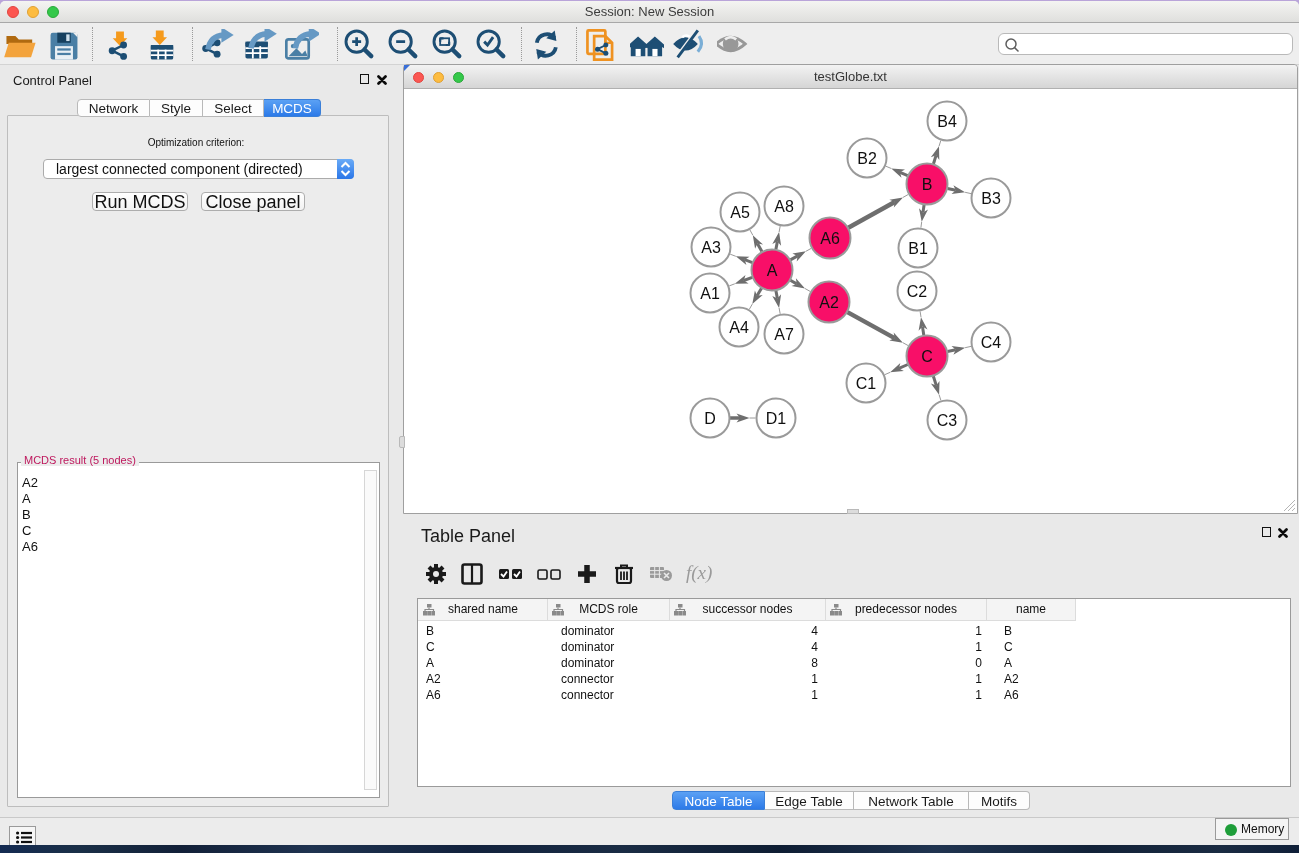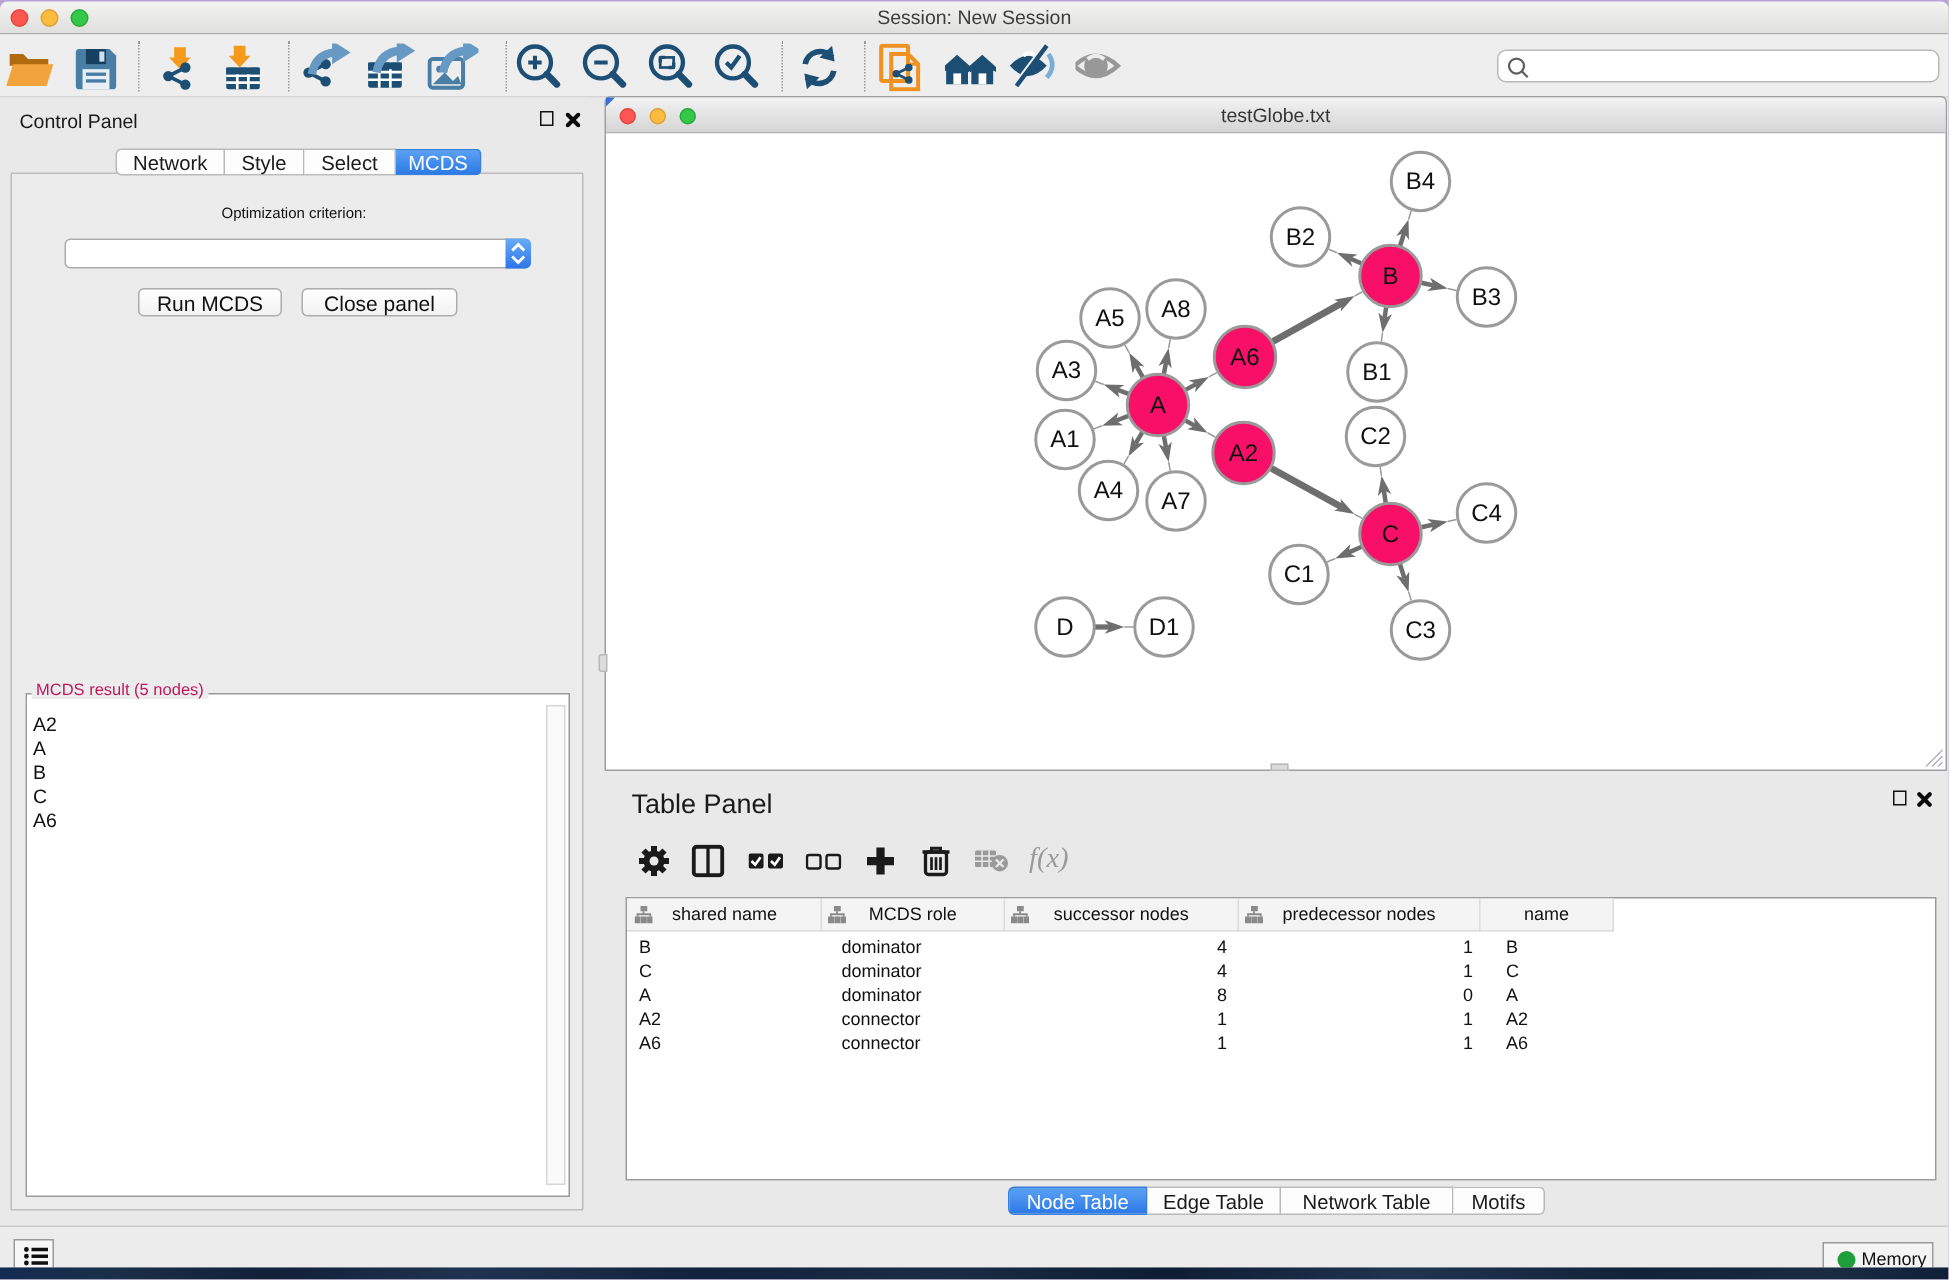--- a/index.html
+++ b/index.html
@@ -45,21 +45,21 @@
 .tab.seltab { background:linear-gradient(#5ba1f4,#2c7ae8); color:#fff; border-color:#3a7fd8; }
 
 #cp-tabs { left:77px; top:34px; }
 #cp-tabs .tab { height:18px; }
 
 .cplabel { position:absolute; width:100%; text-align:center; font-size:10px; color:#111; }
 #combo { position:absolute; left:43px; top:94px; width:311px; height:20px; background:#fff; border:1px solid #ababab; border-radius:4px; }
 #combo .ctext { position:absolute; left:12px; top:0; text-align:left; font-size:14px; color:#111; line-height:19px; }
 #combo .spin { position:absolute; right:-1px; top:-1px; width:17px; height:20px; border-radius:0 4px 4px 0;
   background:linear-gradient(#6aabf7,#2a76e8); }
-.btn { position:absolute; height:19px; background:linear-gradient(#ffffff,#f2f2f2); border:1px solid #adadad; border-radius:4px; font-size:14px; color:#111; text-align:center; }
+.btn { position:absolute; height:19px; background:linear-gradient(#ffffff,#f2f2f2); border:1px solid #adadad; border-radius:4px; font-size:18px; color:#111; text-align:center; }
 
 
 #mcdsbox { position:absolute; left:17px; top:397px; width:363px; height:336px; border:1px solid #9a9a9a; background:#fff; }
 #mcdslabel { position:absolute; left:21px; top:389px; background:#ececec; font-size:11px; color:#be185d; padding:0 3px; }
 #mcdslist { position:absolute; left:4px; top:12px; font-size:13px; color:#111; line-height:16px; }
 #mcdsscroll { position:absolute; right:2px; top:7px; width:13px; height:320px; background:#fafafa; border:1px solid #d6d6d6; }
 
 
 #gwin { left:403px; top:63px; width:895px; height:450px; background:#fff; border:1px solid #9f9f9f; border-radius:4px 4px 0 0; }
 #gtitle { position:absolute; left:0; top:0; width:100%; height:24px; background:linear-gradient(#f3f3f3,#d5d5d5); border-bottom:1px solid #b0b0b0; border-radius:4px 4px 0 0; }
@@ -78,21 +78,21 @@
 .hcell { position:absolute; top:0; height:22px; border-right:1px solid #dcdcdc; }
 .hcell .htext { width:100%; text-align:center; font-size:12px; color:#111; line-height:21px; }
 .hicon { position:absolute; left:4px; top:5px; }
 .trow { position:absolute; font-size:12px; color:#111; height:16px; line-height:16px; }
 #tp-tabs { left:269px; top:272px; }
 #tp-tabs .tab { height:19px; line-height:19px; }
 
 
 #statusbar { left:0; top:816px; width:1299px; height:29px; background:#ececec; border-top:1px solid #c9c9c9; }
 #sb-lefticon { position:absolute; left:9px; top:8px; width:27px; height:20px; background:#f6f6f6; border:1px solid #9a9a9a; }
-#sb-mem { position:absolute; right:10px; top:10px; width:74px; height:22px; background:#f4f4f4; border:1px solid #9a9a9a; font-size:12px; color:#111; }
+#sb-mem { position:absolute; right:10px; top:0; width:74px; height:22px; background:#f4f4f4; border:1px solid #9a9a9a; font-size:12px; color:#111; }
 #sb-mem .dot { position:absolute; left:9px; top:5px; width:12px; height:12px; border-radius:50%; background:#1e9e3a; }
 #sb-mem .mtext { position:absolute; left:25px; top:3px; }
 </style>
 </head>
 <body>
 <div id="desktop-top" class="abs"></div>
 <div id="mainwin" class="abs">
 
   <div id="titlebar" class="abs">
     <div class="title">Session: New Session</div>
@@ -291,20 +291,21 @@
       </div>
     <div id="cp-inner"></div>
     <div class="tabbar" id="cp-tabs">
       <div class="tab first" style="width:73px">Network</div>
       <div class="tab" style="width:53px">Style</div>
       <div class="tab" style="width:61px">Select</div>
       <div class="tab last seltab" style="width:57px">MCDS</div>
     </div>
     <div class="cplabel" style="top:72px; width:392px;">Optimization criterion:</div>
     <div id="combo">
+      <div class="ctext">largest connected component (directed)</div>
       <div class="spin">
           <svg style="position:absolute;left:2px;top:2px" width="13" height="16">
 <path d="M2.5 6 L6.5 2 L10.5 6" stroke="#fff" stroke-width="2" fill="none"></path>
 <path d="M2.5 10 L6.5 14 L10.5 10" stroke="#fff" stroke-width="2" fill="none"></path>
           </svg>
         </div>
     </div>
     <div class="btn" style="left:92px; top:127px; width:96px; line-height:18px;">Run MCDS</div>
     <div class="btn" style="left:201px; top:127px; width:104px; line-height:18px;">Close panel</div>
     <div id="mcdsbox">

